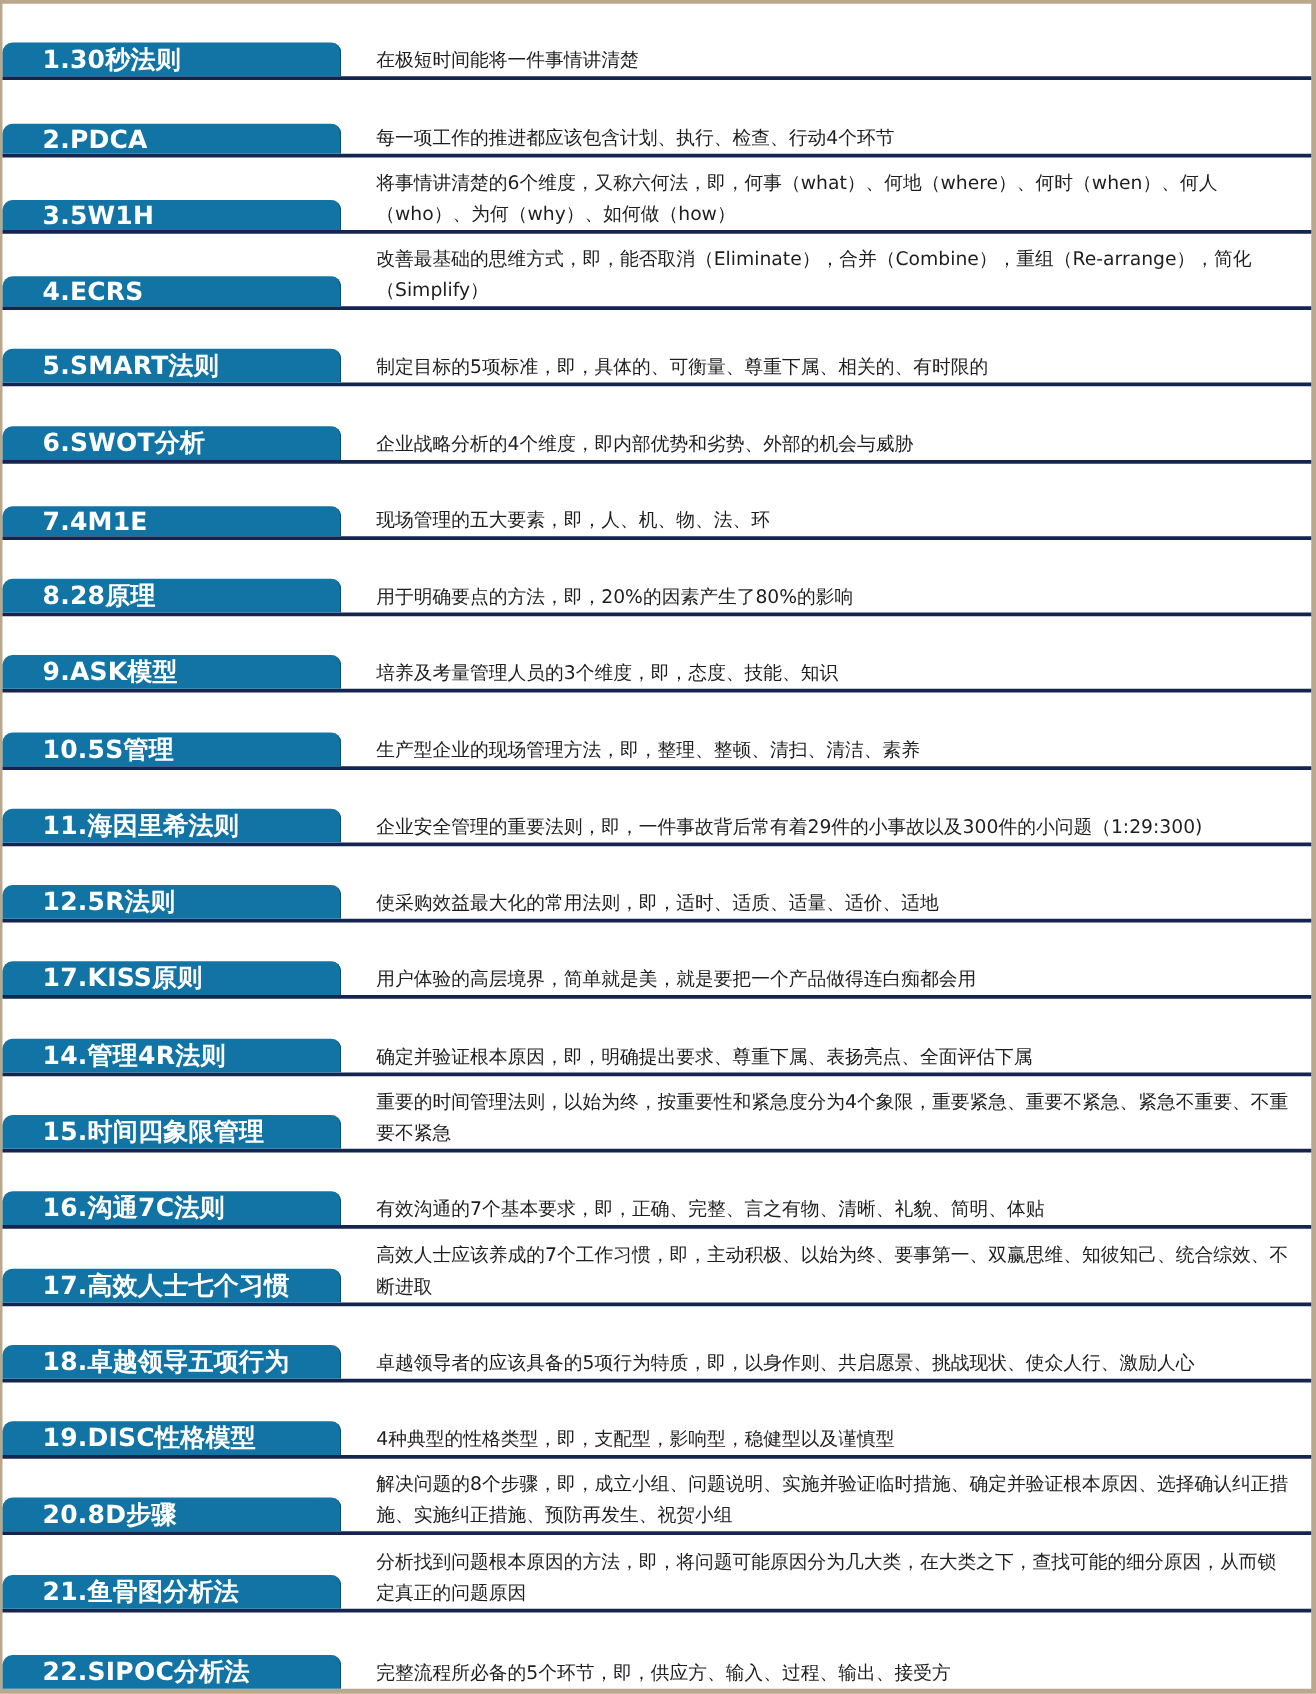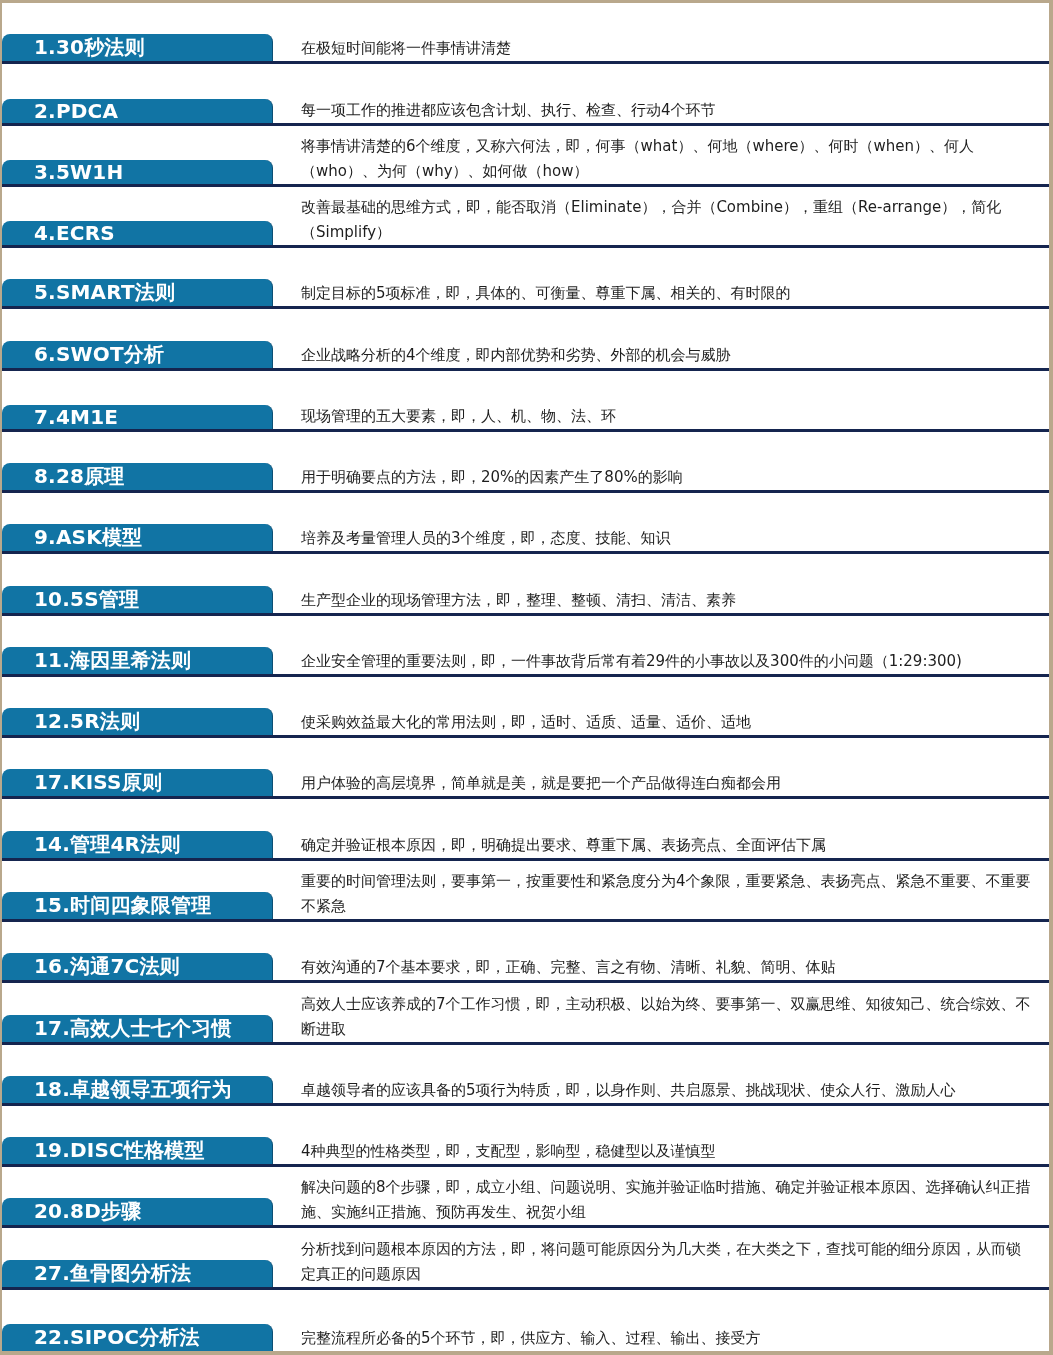--- a/index.html
+++ b/index.html
@@ -107,21 +107,21 @@
   <div class="row">
     <div class="tab">17.KISS原则</div>
     <div class="desc">用户体验的高层境界，简单就是美，就是要把一个产品做得连白痴都会用</div>
   </div>
   <div class="row">
     <div class="tab">14.管理4R法则</div>
     <div class="desc">确定并验证根本原因，即，明确提出要求、尊重下属、表扬亮点、全面评估下属</div>
   </div>
   <div class="row">
     <div class="tab">15.时间四象限管理</div>
-    <div class="desc">重要的时间管理法则，要事第一，按重要性和紧急度分为4个象限，重要紧急、表扬亮点、紧急不重要、不重要不紧急</div>
+    <div class="desc">重要的时间管理法则，以始为终，按重要性和紧急度分为4个象限，重要紧急、重要不紧急、紧急不重要、不重要不紧急</div>
   </div>
   <div class="row">
     <div class="tab">16.沟通7C法则</div>
     <div class="desc">有效沟通的7个基本要求，即，正确、完整、言之有物、清晰、礼貌、简明、体贴</div>
   </div>
   <div class="row">
     <div class="tab">17.高效人士七个习惯</div>
     <div class="desc">高效人士应该养成的7个工作习惯，即，主动积极、以始为终、要事第一、双赢思维、知彼知己、统合综效、不断进取</div>
   </div>
   <div class="row">
@@ -130,20 +130,20 @@
   </div>
   <div class="row">
     <div class="tab">19.DISC性格模型</div>
     <div class="desc">4种典型的性格类型，即，支配型，影响型，稳健型以及谨慎型</div>
   </div>
   <div class="row">
     <div class="tab">20.8D步骤</div>
     <div class="desc">解决问题的8个步骤，即，成立小组、问题说明、实施并验证临时措施、确定并验证根本原因、选择确认纠正措施、实施纠正措施、预防再发生、祝贺小组</div>
   </div>
   <div class="row">
-    <div class="tab">27.鱼骨图分析法</div>
+    <div class="tab">21.鱼骨图分析法</div>
     <div class="desc">分析找到问题根本原因的方法，即，将问题可能原因分为几大类，在大类之下，查找可能的细分原因，从而锁定真正的问题原因</div>
   </div>
   <div class="row">
     <div class="tab">22.SIPOC分析法</div>
     <div class="desc">完整流程所必备的5个环节，即，供应方、输入、过程、输出、接受方</div>
   </div>
 </div>
 
 </body></html>

